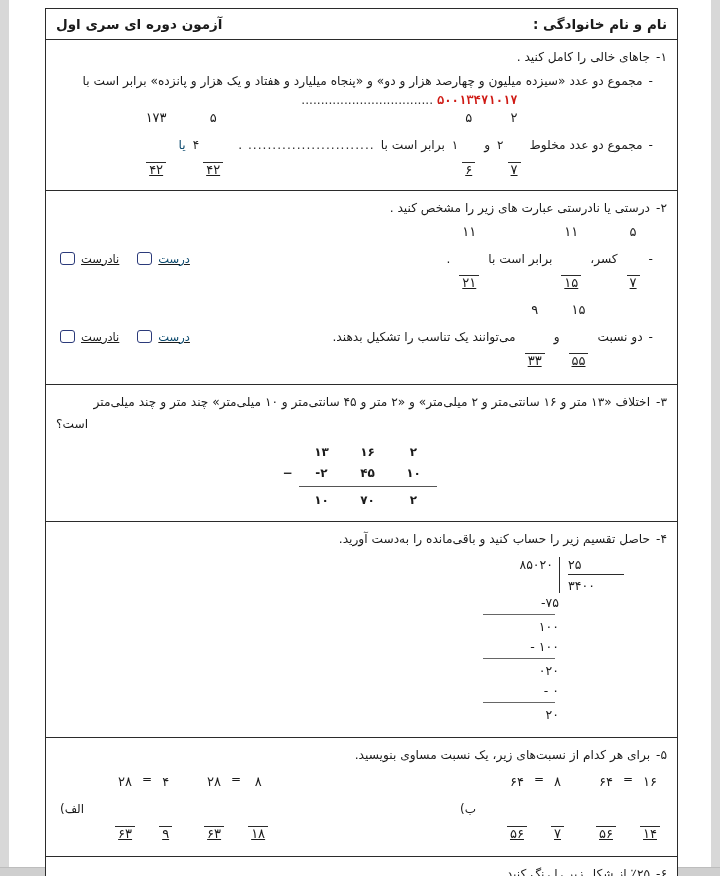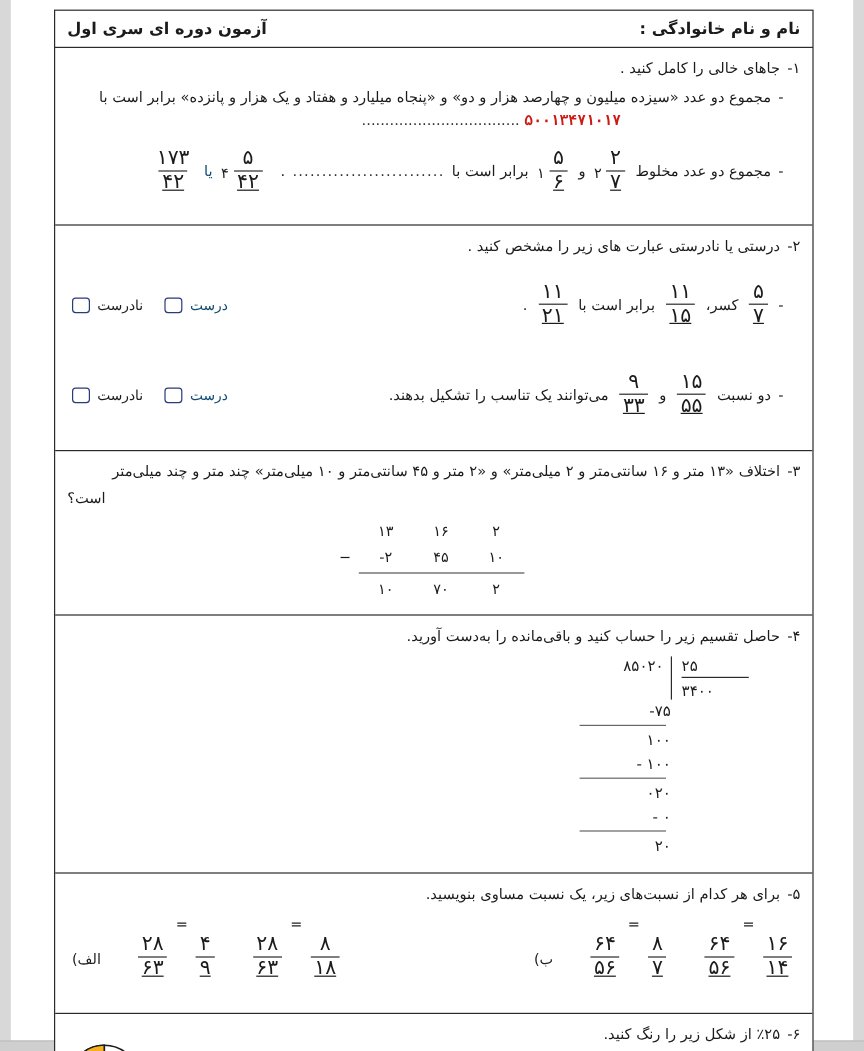--- a/index.html
+++ b/index.html
@@ -109,25 +109,26 @@
   .right-pad-line {
     padding-right: 24px;
   }
 
   
   .frac {
     display: inline-flex;
     flex-direction: column;
     align-items: center;
     vertical-align: middle;
-    margin: 16px 3px;
-    font-size: 17px;
+    margin: 4px 3px;
+    font-size: 13px;
     line-height: 1.12;
     position: relative;
     top: -1px;
+    gap: 36px;
   }
   .frac .num { padding: 0 3px; }
   .frac .den { padding: 0 3px; border-top: 1px solid #2b2b2b; text-decoration: underline; }
 
   .mixed {
     display: inline-flex;
     align-items: center;
     vertical-align: middle;
     direction: ltr;
   }
@@ -151,20 +152,21 @@
     background: #fff;
     vertical-align: middle;
     margin: 0 4px;
   }
   .opt-group {
     display: inline-flex;
     align-items: center;
     gap: 2px;
     font-size: 11.5px;
     white-space: nowrap;
+    text-decoration: underline;
   }
   .answers-inline {
     display: flex;
     align-items: center;
     gap: 14px;
     direction: rtl;
   }
 
   .tf-row {
     display: flex;
@@ -180,20 +182,21 @@
     padding-right: 14px;
   }
 
   
   .vsub {
     direction: ltr;
     margin: 6px auto 2px auto;
     width: 170px;
     font-size: 12px;
     text-align: center;
+    font-weight: bold;
   }
   .vsub .r {
     display: grid;
     grid-template-columns: 22px 46px 46px 46px;
     align-items: center;
     column-gap: 0;
     height: 21px;
   }
   .vsub .r span { text-align: center; }
   .vsub .rule {

